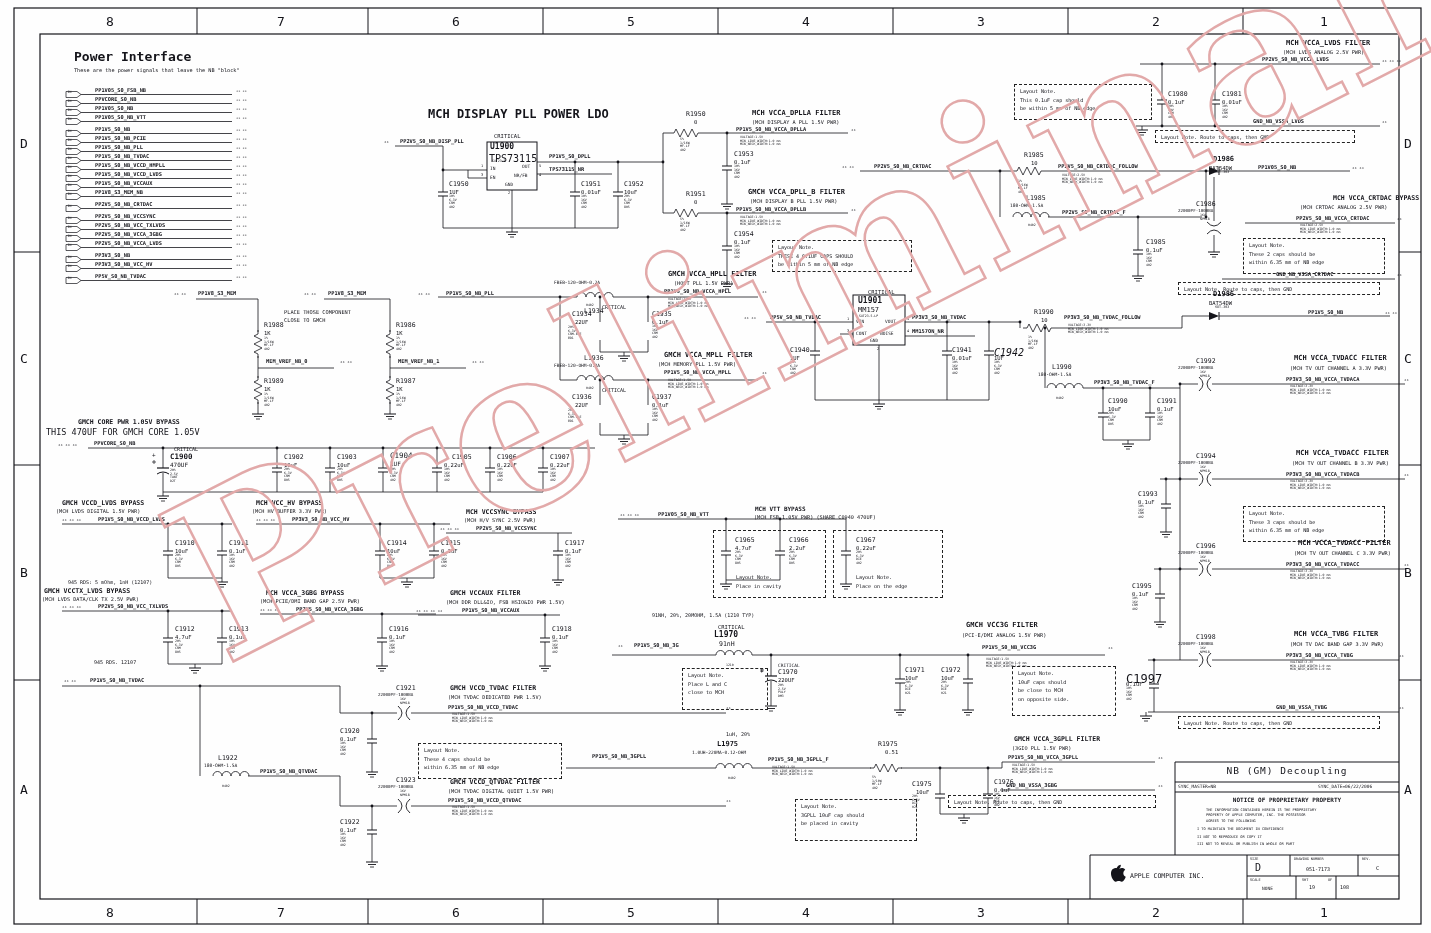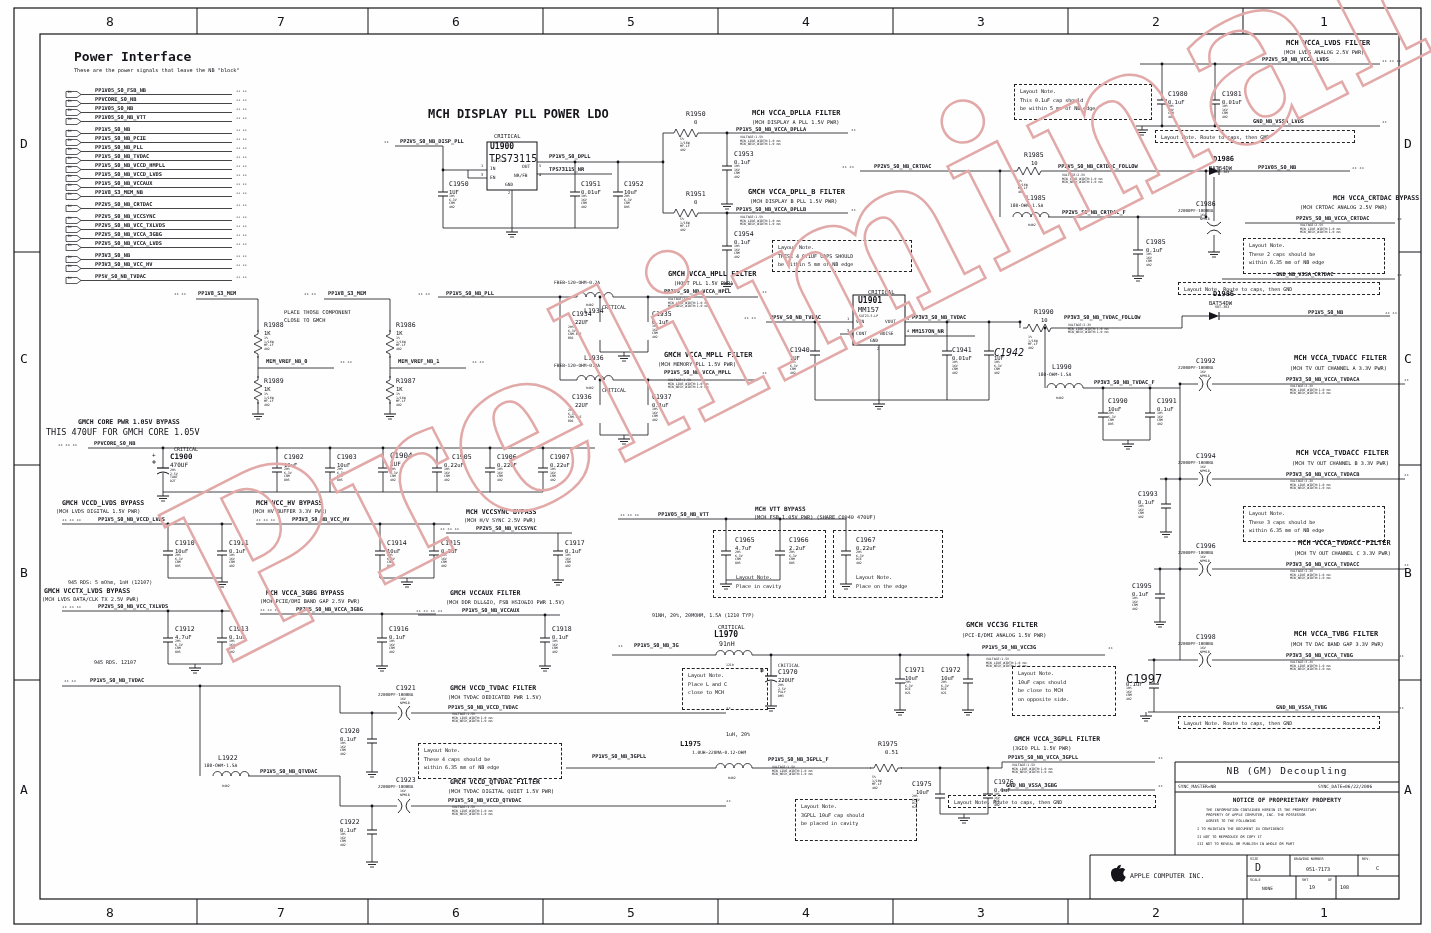--- a/index.html
+++ b/index.html
@@ -1297,21 +1297,21 @@
     <div class="lb" style="left: 378px; top: 785px; font-size: 4.2px;">22000PF-1000BA</div>
     <div class="lb" style="left: 400px; top: 790px; font-size: 3.2px;">16V
 NPM18</div>
     <div class="lb" style="left: 340px; top: 819px; font-size: 6.5px;">C1922</div>
     <div class="lb" style="left: 340px; top: 827px; font-size: 5.5px;">0.1uF</div>
     <div class="lb" style="left: 340px; top: 833px; font-size: 3.2px;">10%
 16V
 CRM
 402</div>
     <div class="lb" style="left: 726px; top: 732px; font-size: 5px;">1uH, 20%</div>
-    <div class="lb lbb" style="left: 680px; top: 741px; font-size: 7px;">L1975</div>
+    <div class="lb lbb" style="left: 717px; top: 741px; font-size: 7px;">L1975</div>
     <div class="lb" style="left: 692px; top: 750px; font-size: 4.5px;">1.0UH-220MA-0.12-OHM</div>
     <div class="lb" style="left: 728px; top: 777px; font-size: 3.2px;">0402</div>
     <div class="lb lbb" style="left: 592px; top: 754px; font-size: 5.3px;">PP1V5_S0_NB_3GPLL</div>
     <div class="lb lbb" style="left: 768px; top: 757px; font-size: 5.3px;">PP1V5_S0_NB_3GPLL_F</div>
     <div class="lb" style="left: 772px; top: 766px; font-size: 3.2px;">VOLTAGE:1.5V
 MIN_LINE_WIDTH:1.0 mm
 MIN_NECK_WIDTH:1.0 mm</div>
     <div class="lb" style="left: 878px; top: 741px; font-size: 6.5px;">R1975</div>
     <div class="lb" style="left: 885px; top: 749px; font-size: 5.5px;">0.51</div>
     <div class="lb" style="left: 872px; top: 776px; font-size: 3.2px;">5%

